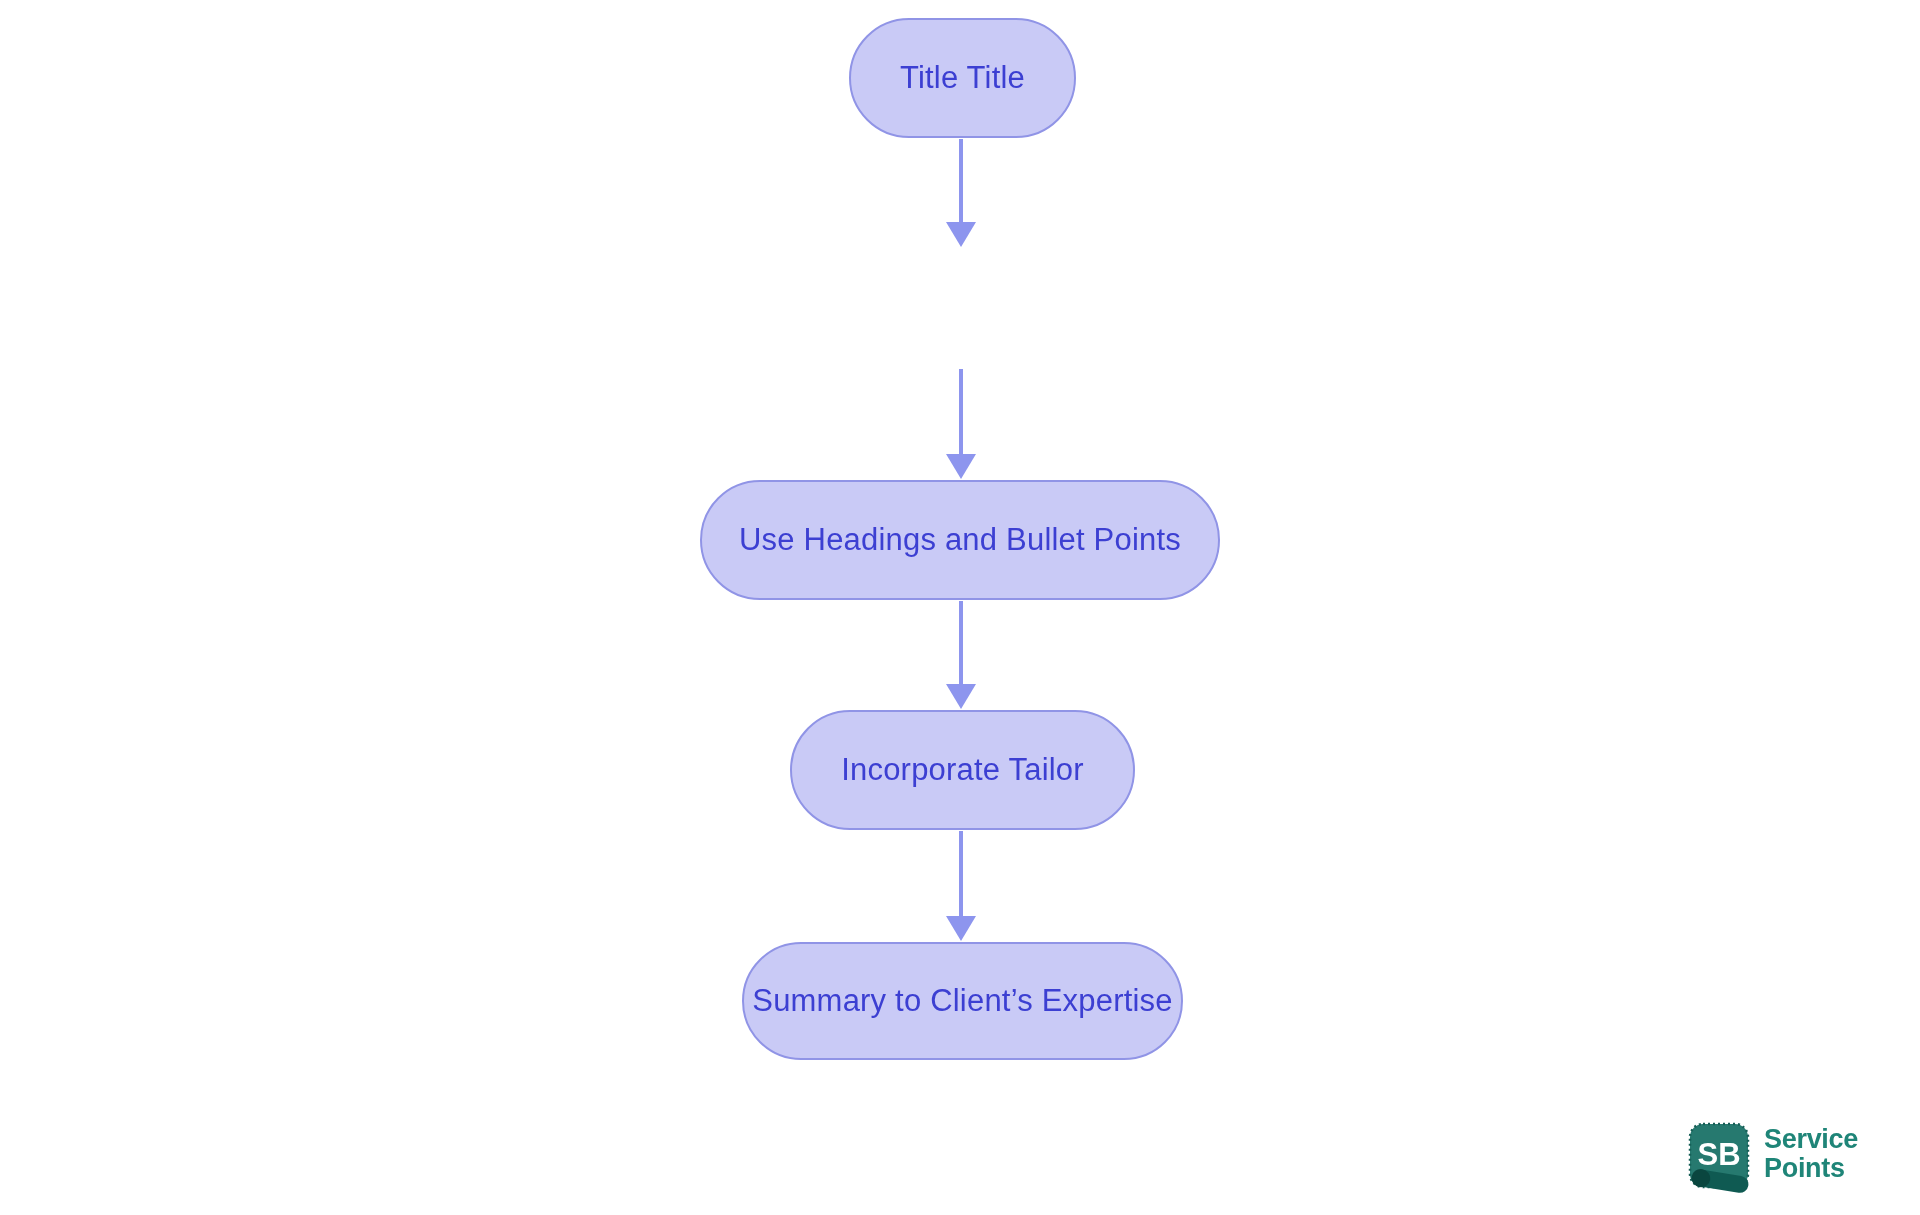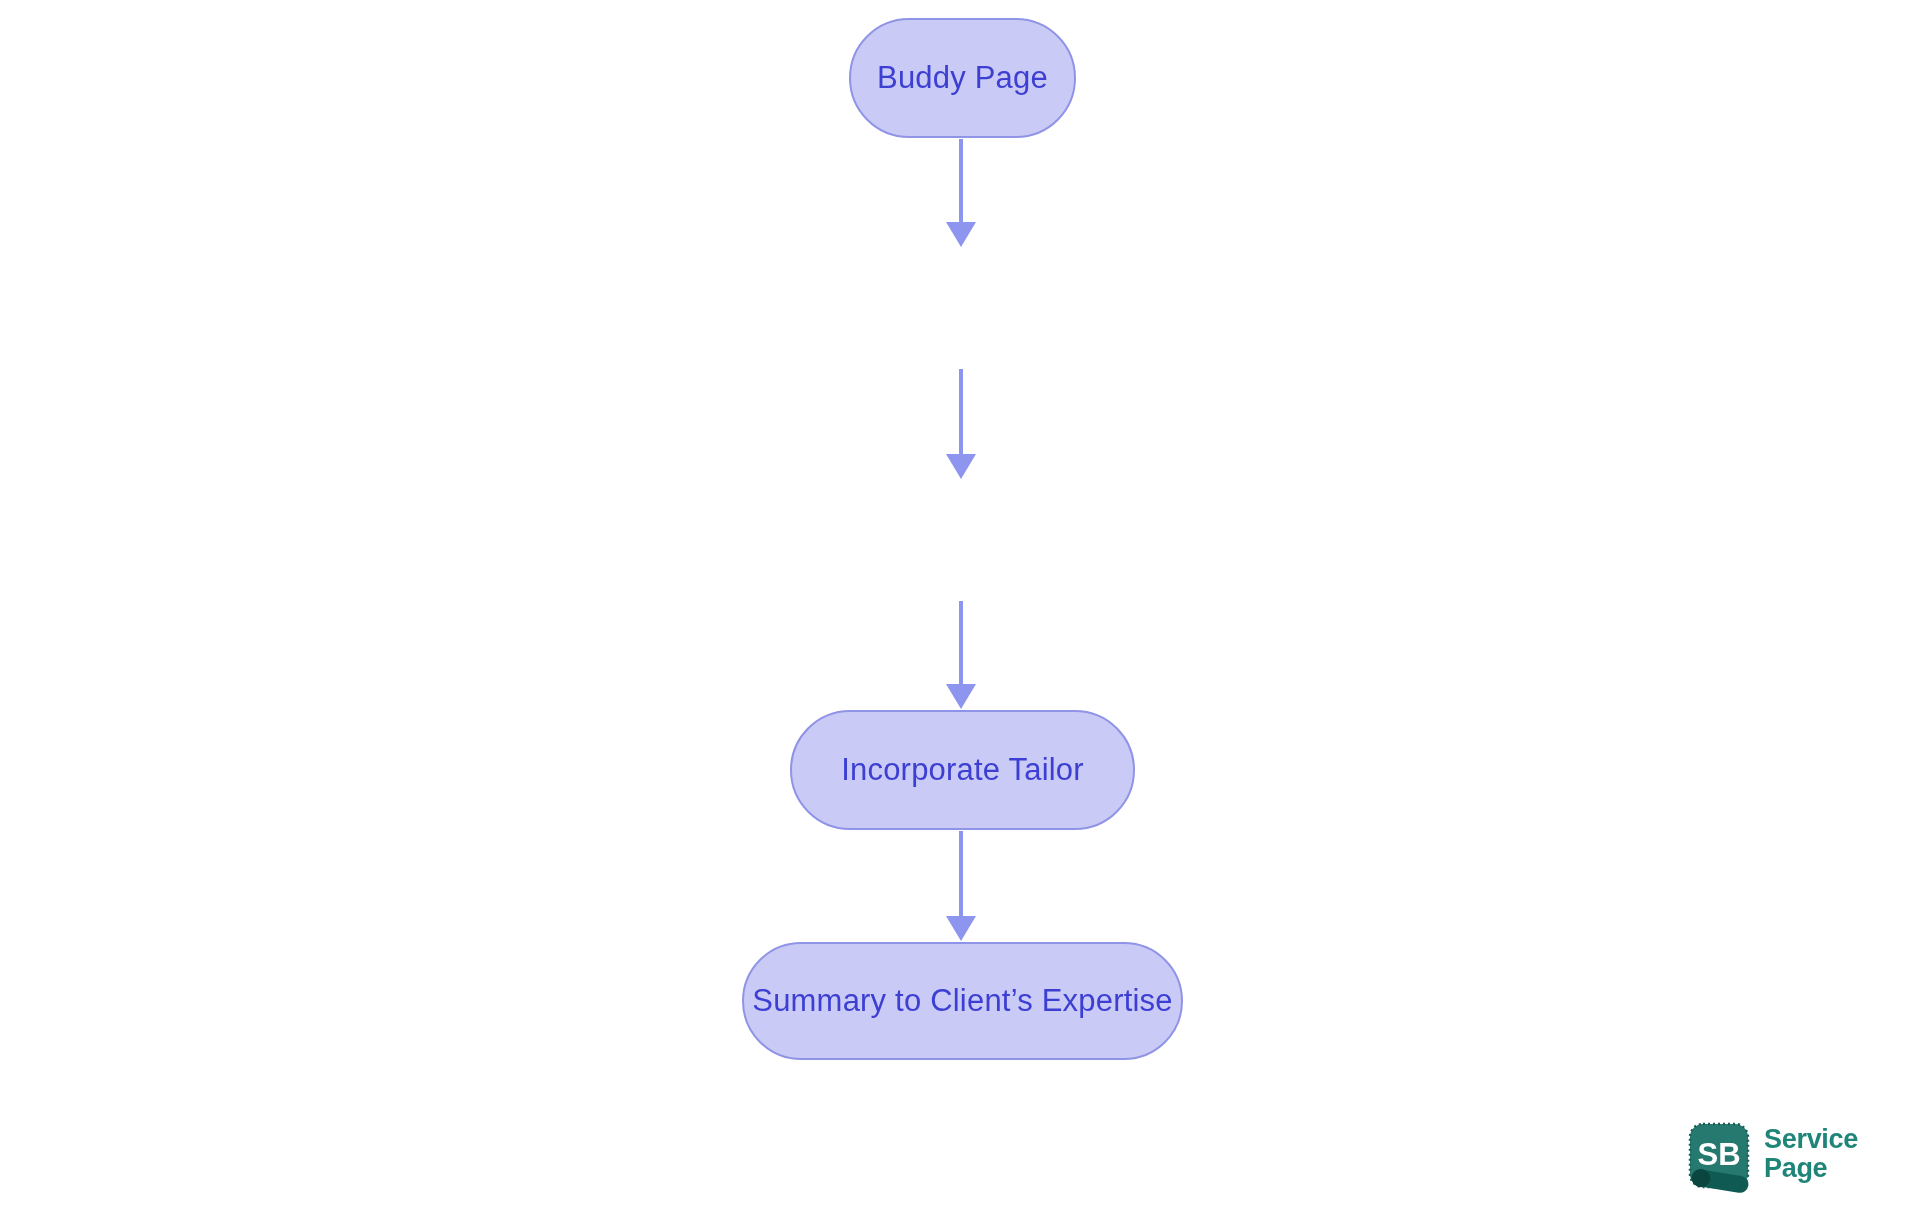--- a/index.html
+++ b/index.html
@@ -85,34 +85,37 @@
     line-height: 29px;
     letter-spacing: -0.3px;
   }
 </style>
 </head>
 <body>
 
 <div class="canvas">
 
   <div class="node node-1">
-    <span class="node-label">Buddy Page</span>
+    <span class="node-label">Title Title</span>
   </div>
 
   <div class="arrow arrow-1">
     <div class="arrow-line"></div>
     <div class="arrow-head"></div>
   </div>
 
 
   <div class="arrow arrow-2">
     <div class="arrow-line"></div>
     <div class="arrow-head"></div>
   </div>
 
+  <div class="node node-3">
+    <span class="node-label">Use Headings and Bullet Points</span>
+  </div>
 
   <div class="arrow arrow-3">
     <div class="arrow-line"></div>
     <div class="arrow-head"></div>
   </div>
 
   <div class="node node-4">
     <span class="node-label">Incorporate Tailor</span>
   </div>
 
@@ -129,17 +132,17 @@
     <svg class="logo-icon" width="66" height="72" viewBox="0 0 66 72">
       <rect x="3" y="3" width="58" height="63" rx="13" fill="#26796f" stroke="#175f57" stroke-width="2.5" stroke-dasharray="2 3"></rect>
       <text x="32" y="44" text-anchor="middle" font-family="Liberation Sans, sans-serif" font-size="31" font-weight="bold" fill="#ffffff">SB</text>
       <g transform="rotate(9 10 56)">
         <rect x="6" y="48" width="56" height="17" rx="8.5" fill="#0f5a52"></rect>
         <ellipse cx="14" cy="56.5" rx="9.5" ry="9" fill="#0a463f"></ellipse>
       </g>
     </svg>
     <div class="logo-name">
       <div>Service</div>
-      <div>Page</div>
+      <div>Points</div>
     </div>
   </div>
 
 </div>
 
 </body></html>

